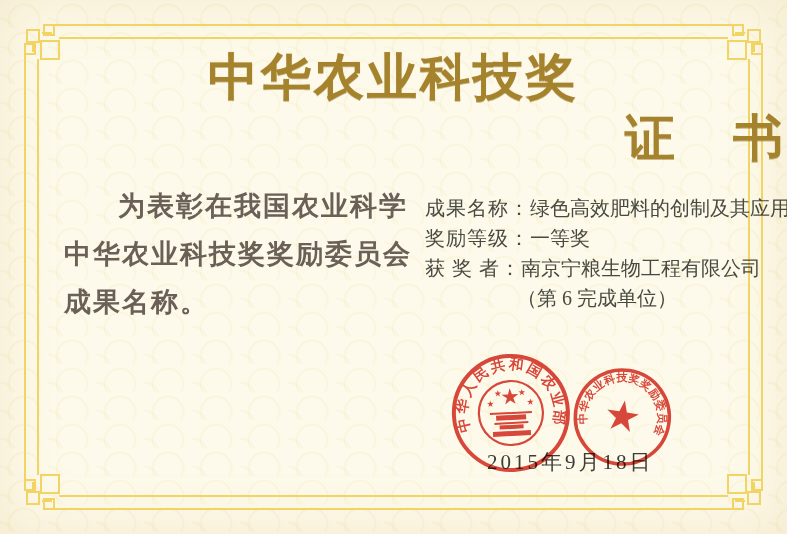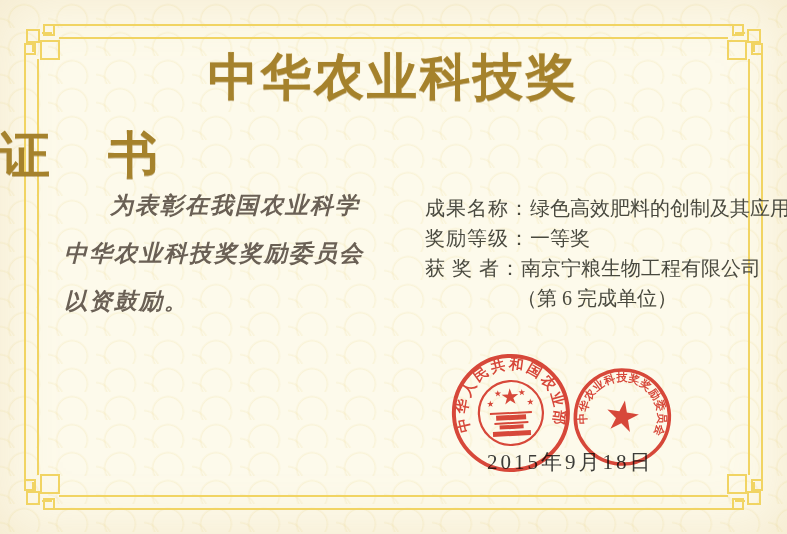--- a/index.html
+++ b/index.html
@@ -13,28 +13,27 @@
     background-size:48px 28px;
     box-shadow:inset 0 0 60px rgba(214,178,96,.22);
   }
   .frame{position:absolute;left:0;top:0;}
   .title{
     position:absolute;top:44px;left:0;width:100%;text-align:center;
     font-size:50px;font-weight:bold;letter-spacing:3px;color:#a5822c;
     text-shadow:0 1px 0 rgba(140,104,30,.45), 0 0 1px rgba(197,163,78,.6);
   }
   .doc-title{
-    position:absolute;top:105px;left:0;width:100%;text-align:left;
+    position:absolute;top:105px;left:0;width:100%;text-align:right;
     font-size:50px;font-weight:bold;letter-spacing:4px;color:#a5822c;
     text-shadow:0 1px 0 rgba(140,104,30,.45);
-    margin-top:17px;
   }
   .citation{position:absolute;left:64px;top:182px;width:330px;color:#6a6055;}
   .citation .line{
-    font-size:23px;line-height:48px;letter-spacing:2px;font-weight:600;white-space:nowrap;font-style:italic;
+    font-size:27px;line-height:48px;letter-spacing:2px;font-weight:600;white-space:nowrap;
   }
   .citation .line.first{text-indent:2em;}
   .details{position:absolute;left:390px;top:193px;width:380px;color:#49493f;margin-left:35px;}
   .details .row{font-size:20px;line-height:30px;white-space:nowrap;}
   .details .lbl{letter-spacing:1px;}
   .details .note{font-size:20px;line-height:30px;padding-left:92px;white-space:nowrap;}
   .cert-no{position:absolute;left:78px;top:452px;color:#44443c;white-space:nowrap;z-index:3;}
   .cert-no .lbl{font-size:17px;letter-spacing:2px;font-weight:600;}
   .cert-no .value{font-size:20px;color:#2e2e2a;letter-spacing:.5px;}
   .date{
@@ -71,21 +70,21 @@
       <use href="#ck" transform="translate(787,534) scale(-1,-1)"></use>
     </g>
   </svg>
 
   <div class="title">中华农业科技奖</div>
   <div class="doc-title">证　书</div>
 
   <div class="citation">
     <div class="line first">为表彰在我国农业科学</div>
     <div class="line">中华农业科技奖奖励委员会</div>
-    <div class="line">以资鼓励。</div>
+    <div class="line">成果名称。</div>
   </div>
 
   <div class="details">
     <div class="row">
       <span class="lbl">成果名称：</span><span class="val">绿色高效肥料的创制及其应用</span>
     </div>
     <div class="row">
       <span class="lbl">奖励等级：</span><span class="val">一等奖</span>
     </div>
     <div class="row">

